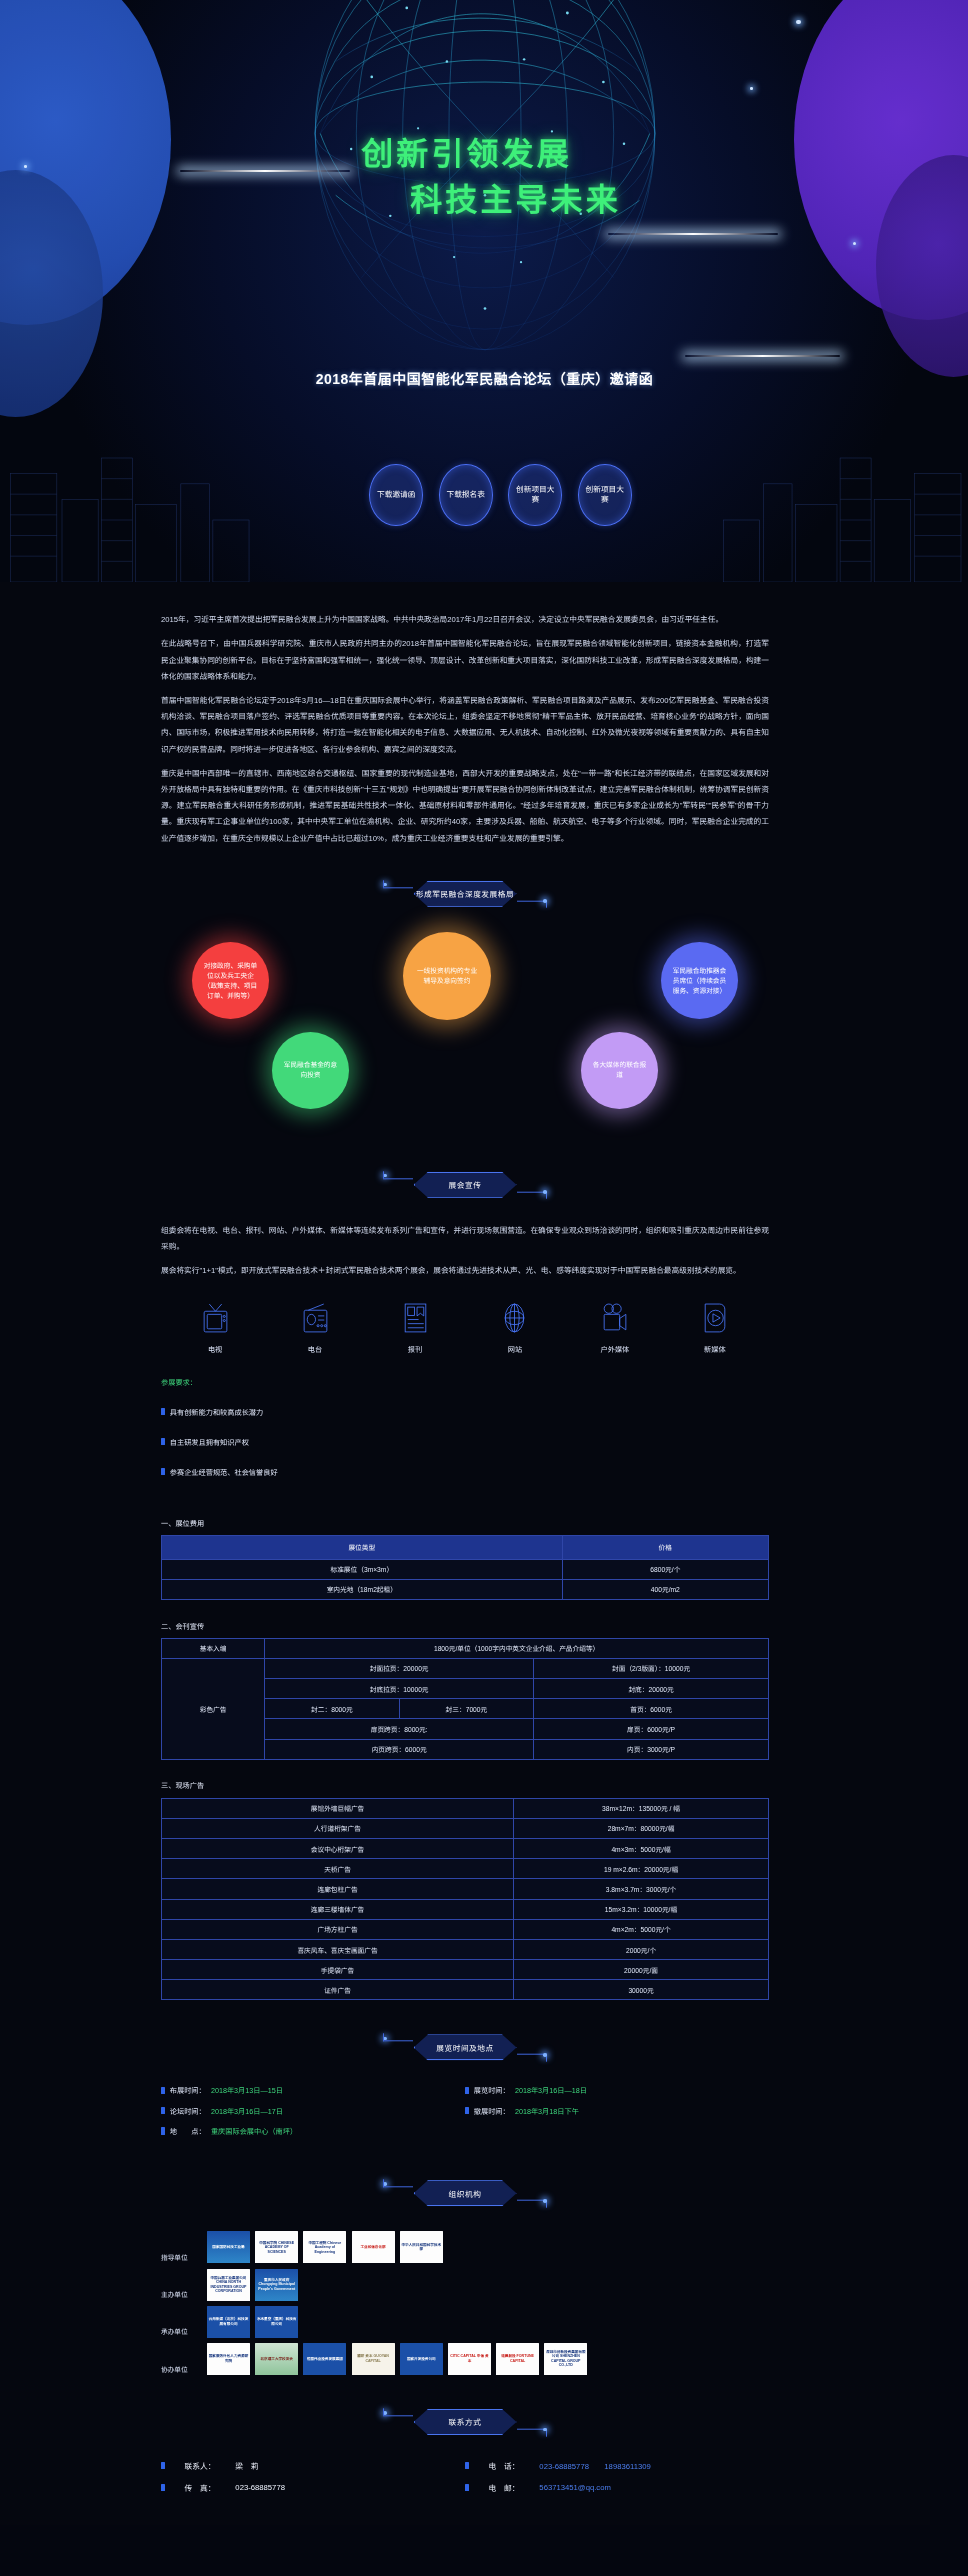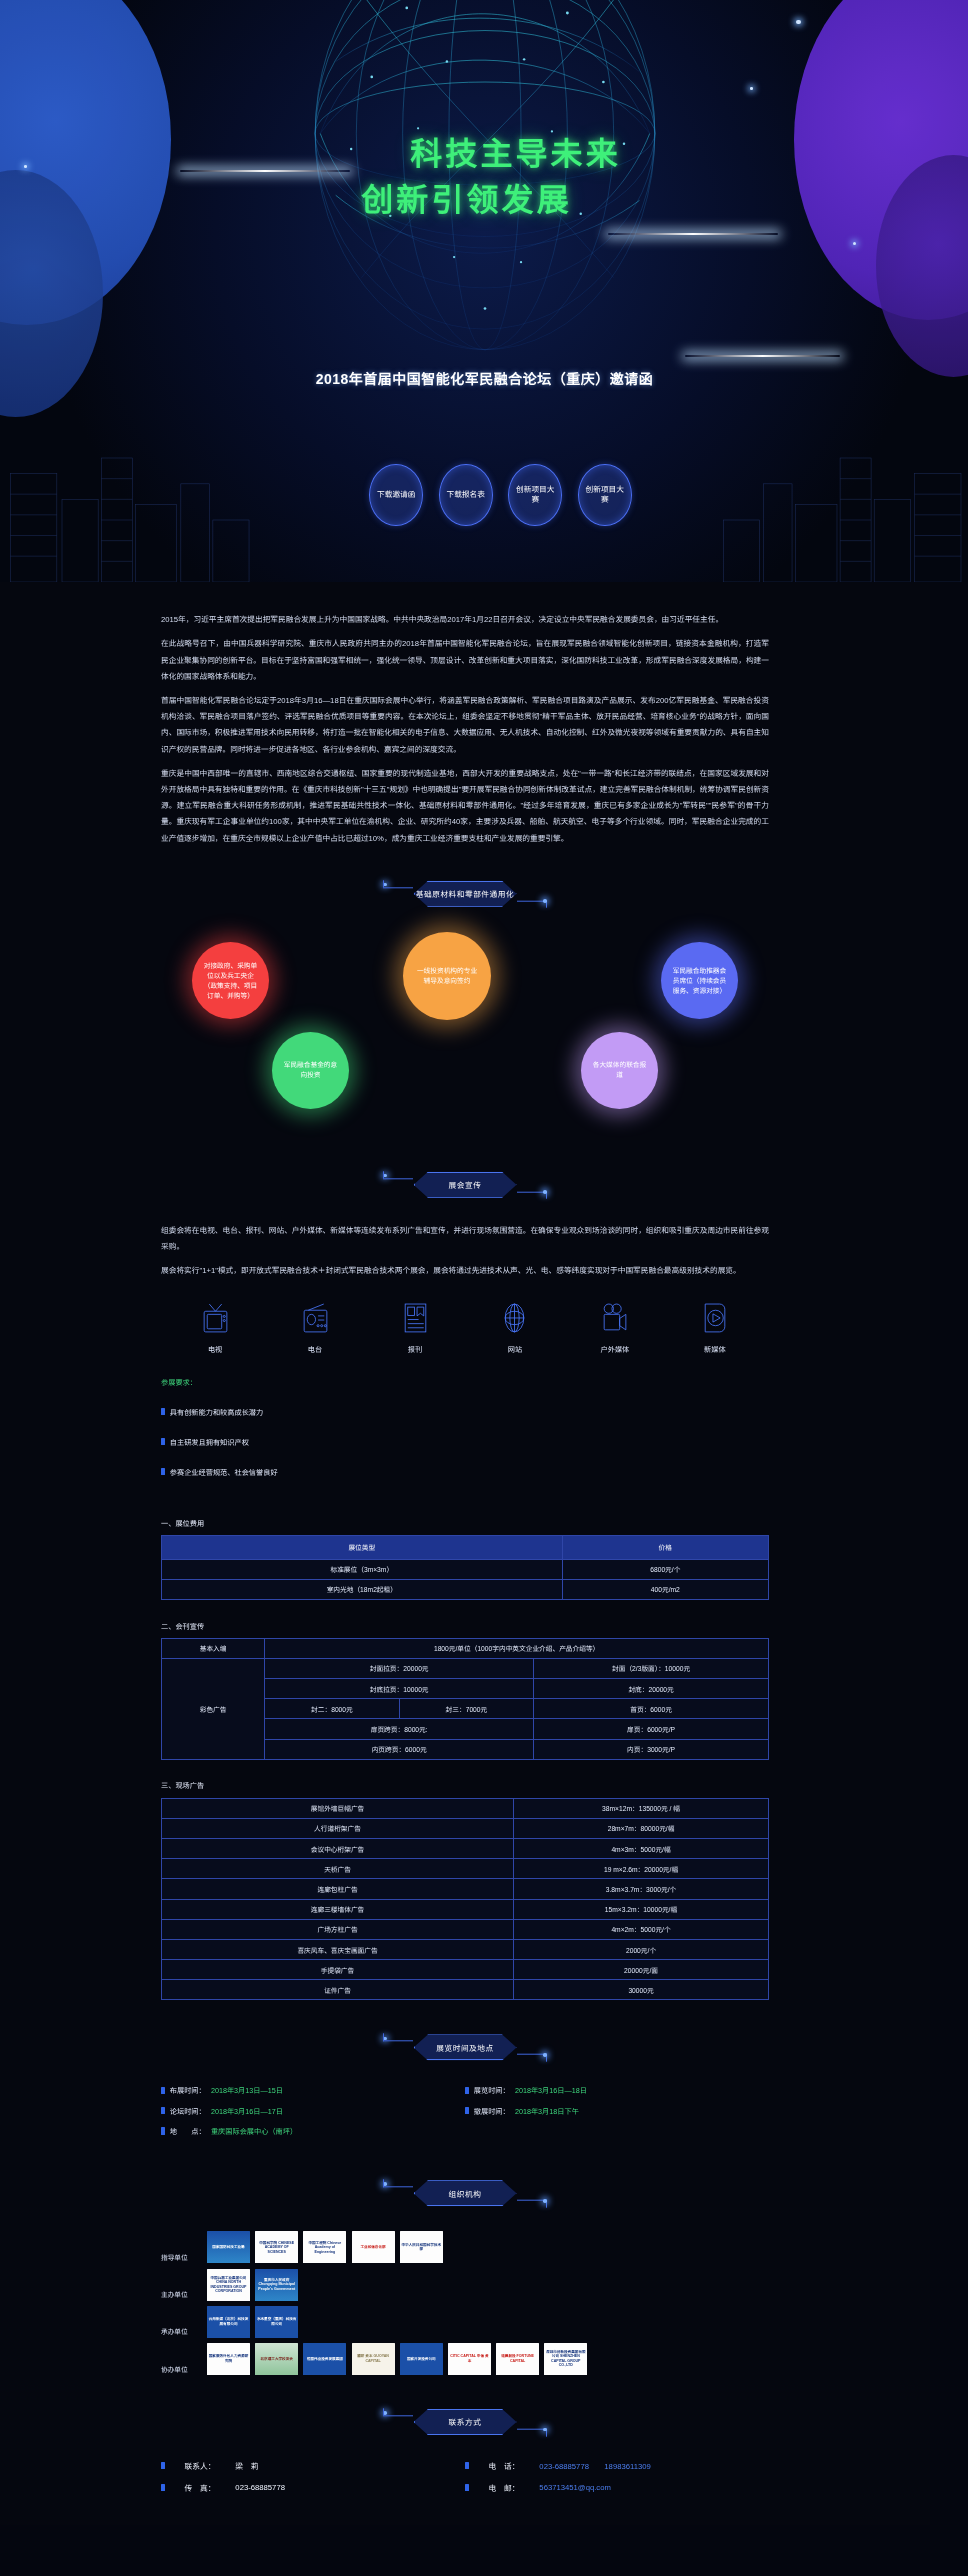--- a/index.html
+++ b/index.html
@@ -259,22 +259,22 @@
   <div class="spark" style="width:4.6px;height:4.6px;left:796px;top:19.6px;"></div>
   <div class="spark" style="width:2.6px;height:2.6px;left:750px;top:87px;"></div>
   <div class="spark" style="width:2.6px;height:2.6px;left:24px;top:165px;"></div>
   <div class="spark" style="width:3.1px;height:3.1px;left:853px;top:242px;"></div>
 
   <div class="flare" style="left:180px;top:170px;width:170px;"></div>
   <div class="flare" style="left:608px;top:233px;width:170px;"></div>
   <div class="flare" style="left:685px;top:355px;width:155px;"></div>
 
   <div class="hero-title">
+    <div class="hero-line l1">创新引领发展</div>
     <div class="hero-line l2">科技主导未来</div>
-    <div class="hero-line l1">创新引领发展</div>
   </div>
 
   <div class="hero-sub">2018年首届中国智能化军民融合论坛（重庆）邀请函</div>
 
   <svg class="skyline" viewBox="0 0 1880 300" preserveAspectRatio="none">
     <g fill="none" stroke="#4a6fd8" stroke-width="1" opacity=".7">
       <rect x="20" y="90" width="90" height="210"></rect>
         <rect x="120" y="140" width="70" height="160"></rect>
       <rect x="196" y="60" width="60" height="240"></rect>
         <rect x="262" y="150" width="80" height="150"></rect>
@@ -307,21 +307,21 @@
     <div class="intro">
       <p>2015年，习近平主席首次提出把军民融合发展上升为中国国家战略。中共中央政治局2017年1月22日召开会议，决定设立中央军民融合发展委员会，由习近平任主任。</p>
       <p>在此战略号召下，由中国兵器科学研究院、重庆市人民政府共同主办的2018年首届中国智能化军民融合论坛，旨在展现军民融合领域智能化创新项目，链接资本金融机构，打造军民企业聚集协同的创新平台。目标在于坚持富国和强军相统一，强化统一领导、顶层设计、改革创新和重大项目落实，深化国防科技工业改革，形成军民融合深度发展格局，构建一体化的国家战略体系和能力。</p>
       <p>首届中国智能化军民融合论坛定于2018年3月16—18日在重庆国际会展中心举行，将涵盖军民融合政策解析、军民融合项目路演及产品展示、发布200亿军民融基金、军民融合投资机构洽谈、军民融合项目落户签约、评选军民融合优质项目等重要内容。在本次论坛上，组委会坚定不移地贯彻"精干军品主体、放开民品经营、培育核心业务"的战略方针，面向国内、国际市场，积极推进军用技术向民用转移，将打造一批在智能化相关的电子信息、大数据应用、无人机技术、自动化控制、红外及微光夜视等领域有重要贡献力的、具有自主知识产权的民营品牌。同时将进一步促进各地区、各行业参会机构、嘉宾之间的深度交流。</p>
       <p>重庆是中国中西部唯一的直辖市、西南地区综合交通枢纽、国家重要的现代制造业基地，西部大开发的重要战略支点，处在"一带一路"和长江经济带的联结点，在国家区域发展和对外开放格局中具有独特和重要的作用。在《重庆市科技创新"十三五"规划》中也明确提出"要开展军民融合协同创新体制改革试点，建立完善军民融合体制机制，统筹协调军民创新资源。建立军民融合重大科研任务形成机制，推进军民基础共性技术一体化、基础原材料和零部件通用化。"经过多年培育发展，重庆已有多家企业成长为"军转民""民参军"的骨干力量。重庆现有军工企事业单位约100家，其中中央军工单位在渝机构、企业、研究所约40家，主要涉及兵器、船舶、航天航空、电子等多个行业领域。同时，军民融合企业完成的工业产值逐步增加，在重庆全市规模以上企业产值中占比已超过10%，成为重庆工业经济重要支柱和产业发展的重要引擎。</p>
     </div>
 
     <div class="ribbon-wrap">
       <span class="ribbon-dot left"></span>
       <span class="ribbon-tail left"></span>
-      <div class="ribbon">基础原材料和零部件通用化</div>
+      <div class="ribbon">形成军民融合深度发展格局</div>
       <span class="ribbon-tail right"></span>
       <span class="ribbon-dot right"></span>
     </div>
 
     <div class="bubbles">
       <div class="bubble b-red">对接政府、采购单位以及兵工央企（政策支持、项目订单、并购等）</div>
       <div class="bubble b-orange">一线投资机构的专业辅导及意向签约</div>
       <div class="bubble b-blue">军民融合助推器会员席位（持续会员服务、资源对接）</div>
       <div class="bubble b-green">军民融合基金的意向投资</div>
       <div class="bubble b-purple">各大媒体的联合报道</div>

